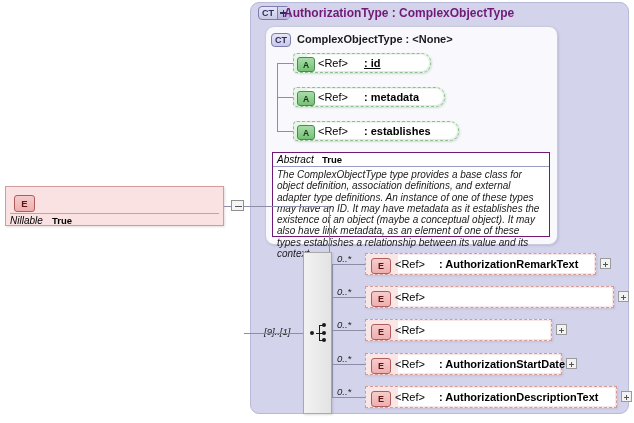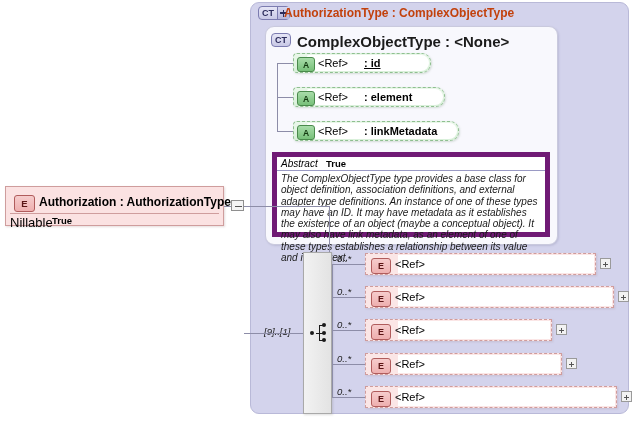--- a/index.html
+++ b/index.html
@@ -17,35 +17,35 @@
   
   .ct-outer{
     position:absolute;left:250px;top:2px;width:379px;height:412px;
     background:#d3d3ec;
     border:1px solid #b9b9d8;
     border-radius:9px;
     box-sizing:border-box;
   }
   .ct-outer-title{
     position:absolute;left:284px;top:6px;
-    font-size:12px;font-weight:bold;color:#c2410c;
+    font-size:12px;font-weight:bold;color:#701a75;
     white-space:nowrap;
   }
   
   .ct-inner{
     position:absolute;left:265px;top:26px;width:293px;height:219px;
     background:#f8f8fd;
     border:1px solid #c9c9dd;
     border-radius:9px;
     box-sizing:border-box;
     box-shadow:1px 1px 2px rgba(90,90,130,.18);
   }
   .ct-inner-title{
     position:absolute;left:297px;top:33px;
-    font-size:15px;font-weight:bold;color:#1b1b1b;
+    font-size:11px;font-weight:bold;color:#1b1b1b;
     white-space:nowrap;
   }
 
   
   .badge-ct{
     position:absolute;
     height:14px;
     border:1px solid #7c7cb0;
     border-radius:4px;
     background:linear-gradient(#e6e6f6,#c9c9e6);
@@ -94,21 +94,21 @@
     display:flex;align-items:center;justify-content:center;
     z-index:3;
   }
   .attr-ref{position:absolute;left:24px;top:3px;font-size:11px;z-index:3;white-space:nowrap;}
   .attr-name{position:absolute;top:3px;font-size:11px;font-weight:bold;z-index:3;white-space:nowrap;}
 
   
   .info-box{
     position:absolute;left:272px;top:152px;width:278px;height:85px;
     background:#ffffff;
-    border:5px solid #701a75;
+    border:1px solid #701a75;
     box-sizing:border-box;
   }
   .info-head{
     position:absolute;left:0;top:0;right:0;height:14px;
     border-bottom:1px solid #9a9ac4;
     box-sizing:border-box;
   }
   .info-head .k{position:absolute;left:4px;top:1px;font-style:italic;font-size:10px;}
   .info-head .v{position:absolute;left:49px;top:1px;font-weight:bold;font-size:9.5px;}
   .info-doc{
@@ -126,21 +126,21 @@
   }
   .el-left .badge-e{
     position:absolute;left:8px;top:8px;width:19px;height:15px;
     border:1px solid #b05c5c;border-radius:3px;
     background:linear-gradient(#f6cccc,#eeafaf);
     font-size:9.5px;font-weight:bold;color:#5a1414;
     display:flex;align-items:center;justify-content:center;
   }
   .el-left .ttl{position:absolute;left:33px;top:8px;font-size:12px;font-weight:bold;white-space:nowrap;}
   .el-left .rule{position:absolute;left:4px;right:4px;top:26px;height:1px;background:#cf9d9d;}
-  .el-left .k{position:absolute;left:4px;top:28px;font-size:13px;}
+  .el-left .k{position:absolute;left:4px;top:28px;font-style:italic;font-size:10px;}
   .el-left .v{position:absolute;left:46px;top:28px;font-size:9.5px;font-weight:bold;}
 
   
   .el-row{
     position:absolute;height:22px;
     background:#fbe6e6;
     border:1px dashed #d09c9c;
     box-sizing:border-box;
     box-shadow:1px 1px 2px rgba(150,110,110,.2);
   }
@@ -218,41 +218,40 @@
     <div class="attr-inner"></div>
     <div class="badge-a">A</div>
     <div class="attr-ref">&lt;Ref&gt;</div>
     <div class="attr-name" style="left:70px;text-decoration:underline;">: id</div>
   </div>
 
   <div class="attr-row" style="left:293px;top:87px;width:152px;">
     <div class="attr-inner"></div>
     <div class="badge-a">A</div>
     <div class="attr-ref">&lt;Ref&gt;</div>
-    <div class="attr-name" style="left:70px;">: element</div>
+    <div class="attr-name" style="left:70px;">: metadata</div>
   </div>
 
   <div class="attr-row" style="left:293px;top:121px;width:166px;">
     <div class="attr-inner"></div>
     <div class="badge-a">A</div>
     <div class="attr-ref">&lt;Ref&gt;</div>
-    <div class="attr-name" style="left:70px;">: linkMetadata</div>
+    <div class="attr-name" style="left:70px;">: establishes</div>
   </div>
 
   <div class="info-box">
     <div class="info-head">
       <span class="k">Abstract</span>
       <span class="v">True</span>
     </div>
     <div class="info-doc">The ComplexObjectType type provides a base class for object definition, association definitions, and external adapter type definitions. An instance of one of these types may have an ID. It may have metadata as it establishes the existence of an object (maybe a conceptual object). It may also have link metadata, as an element of one of these types establishes a relationship between its value and its context.</div>
   </div>
 
   <div class="el-left">
     <div class="badge-e">E</div>
-    <div class="ttl">Authorization : AuthorizationType</div>
     <div class="rule"></div>
     <div class="k">Nillable</div>
     <div class="v">True</div>
   </div>
 
   <div class="lnh" style="left:224px;top:206px;width:7px;"></div>
   <div class="minusbox" style="left:231px;top:200px;"></div>
   <div class="lnh" style="left:244px;top:206px;width:85px;"></div>
   <div class="lnv" style="left:329px;top:206px;height:127px;"></div>
 
@@ -271,20 +270,21 @@
   <div class="dot" style="left:322px;top:338px;"></div>
 
   <div class="lnv" style="left:332px;top:264px;height:133px;"></div>
 
   <div class="lnh" style="left:332px;top:264px;width:33px;"></div>
   <div class="occ" style="left:337px;top:253px;">0..*</div>
   <div class="el-row" style="left:365px;top:253px;width:231px;">
     <div class="white"></div>
     <div class="badge-e">E</div>
     <div class="ref">&lt;Ref&gt;</div>
+    <div class="nm">: AuthorizationRemarkText</div>
   </div>
   <div class="plusbox" style="left:600px;top:258px;"></div>
 
   <div class="lnh" style="left:332px;top:297px;width:33px;"></div>
   <div class="occ" style="left:337px;top:286px;">0..*</div>
   <div class="el-row" style="left:365px;top:286px;width:249px;">
     <div class="white"></div>
     <div class="badge-e">E</div>
     <div class="ref">&lt;Ref&gt;</div>
   </div>
@@ -298,25 +298,27 @@
     <div class="ref">&lt;Ref&gt;</div>
   </div>
   <div class="plusbox" style="left:556px;top:324px;"></div>
 
   <div class="lnh" style="left:332px;top:364px;width:33px;"></div>
   <div class="occ" style="left:337px;top:353px;">0..*</div>
   <div class="el-row" style="left:365px;top:353px;width:197px;">
     <div class="white"></div>
     <div class="badge-e">E</div>
     <div class="ref">&lt;Ref&gt;</div>
+    <div class="nm">: AuthorizationStartDate</div>
   </div>
   <div class="plusbox" style="left:566px;top:358px;"></div>
 
   <div class="lnh" style="left:332px;top:397px;width:33px;"></div>
   <div class="occ" style="left:337px;top:386px;">0..*</div>
   <div class="el-row" style="left:365px;top:386px;width:252px;">
     <div class="white"></div>
     <div class="badge-e">E</div>
     <div class="ref">&lt;Ref&gt;</div>
+    <div class="nm">: AuthorizationDescriptionText</div>
   </div>
   <div class="plusbox" style="left:621px;top:391px;"></div>
 
 </div>
 
 </body></html>

